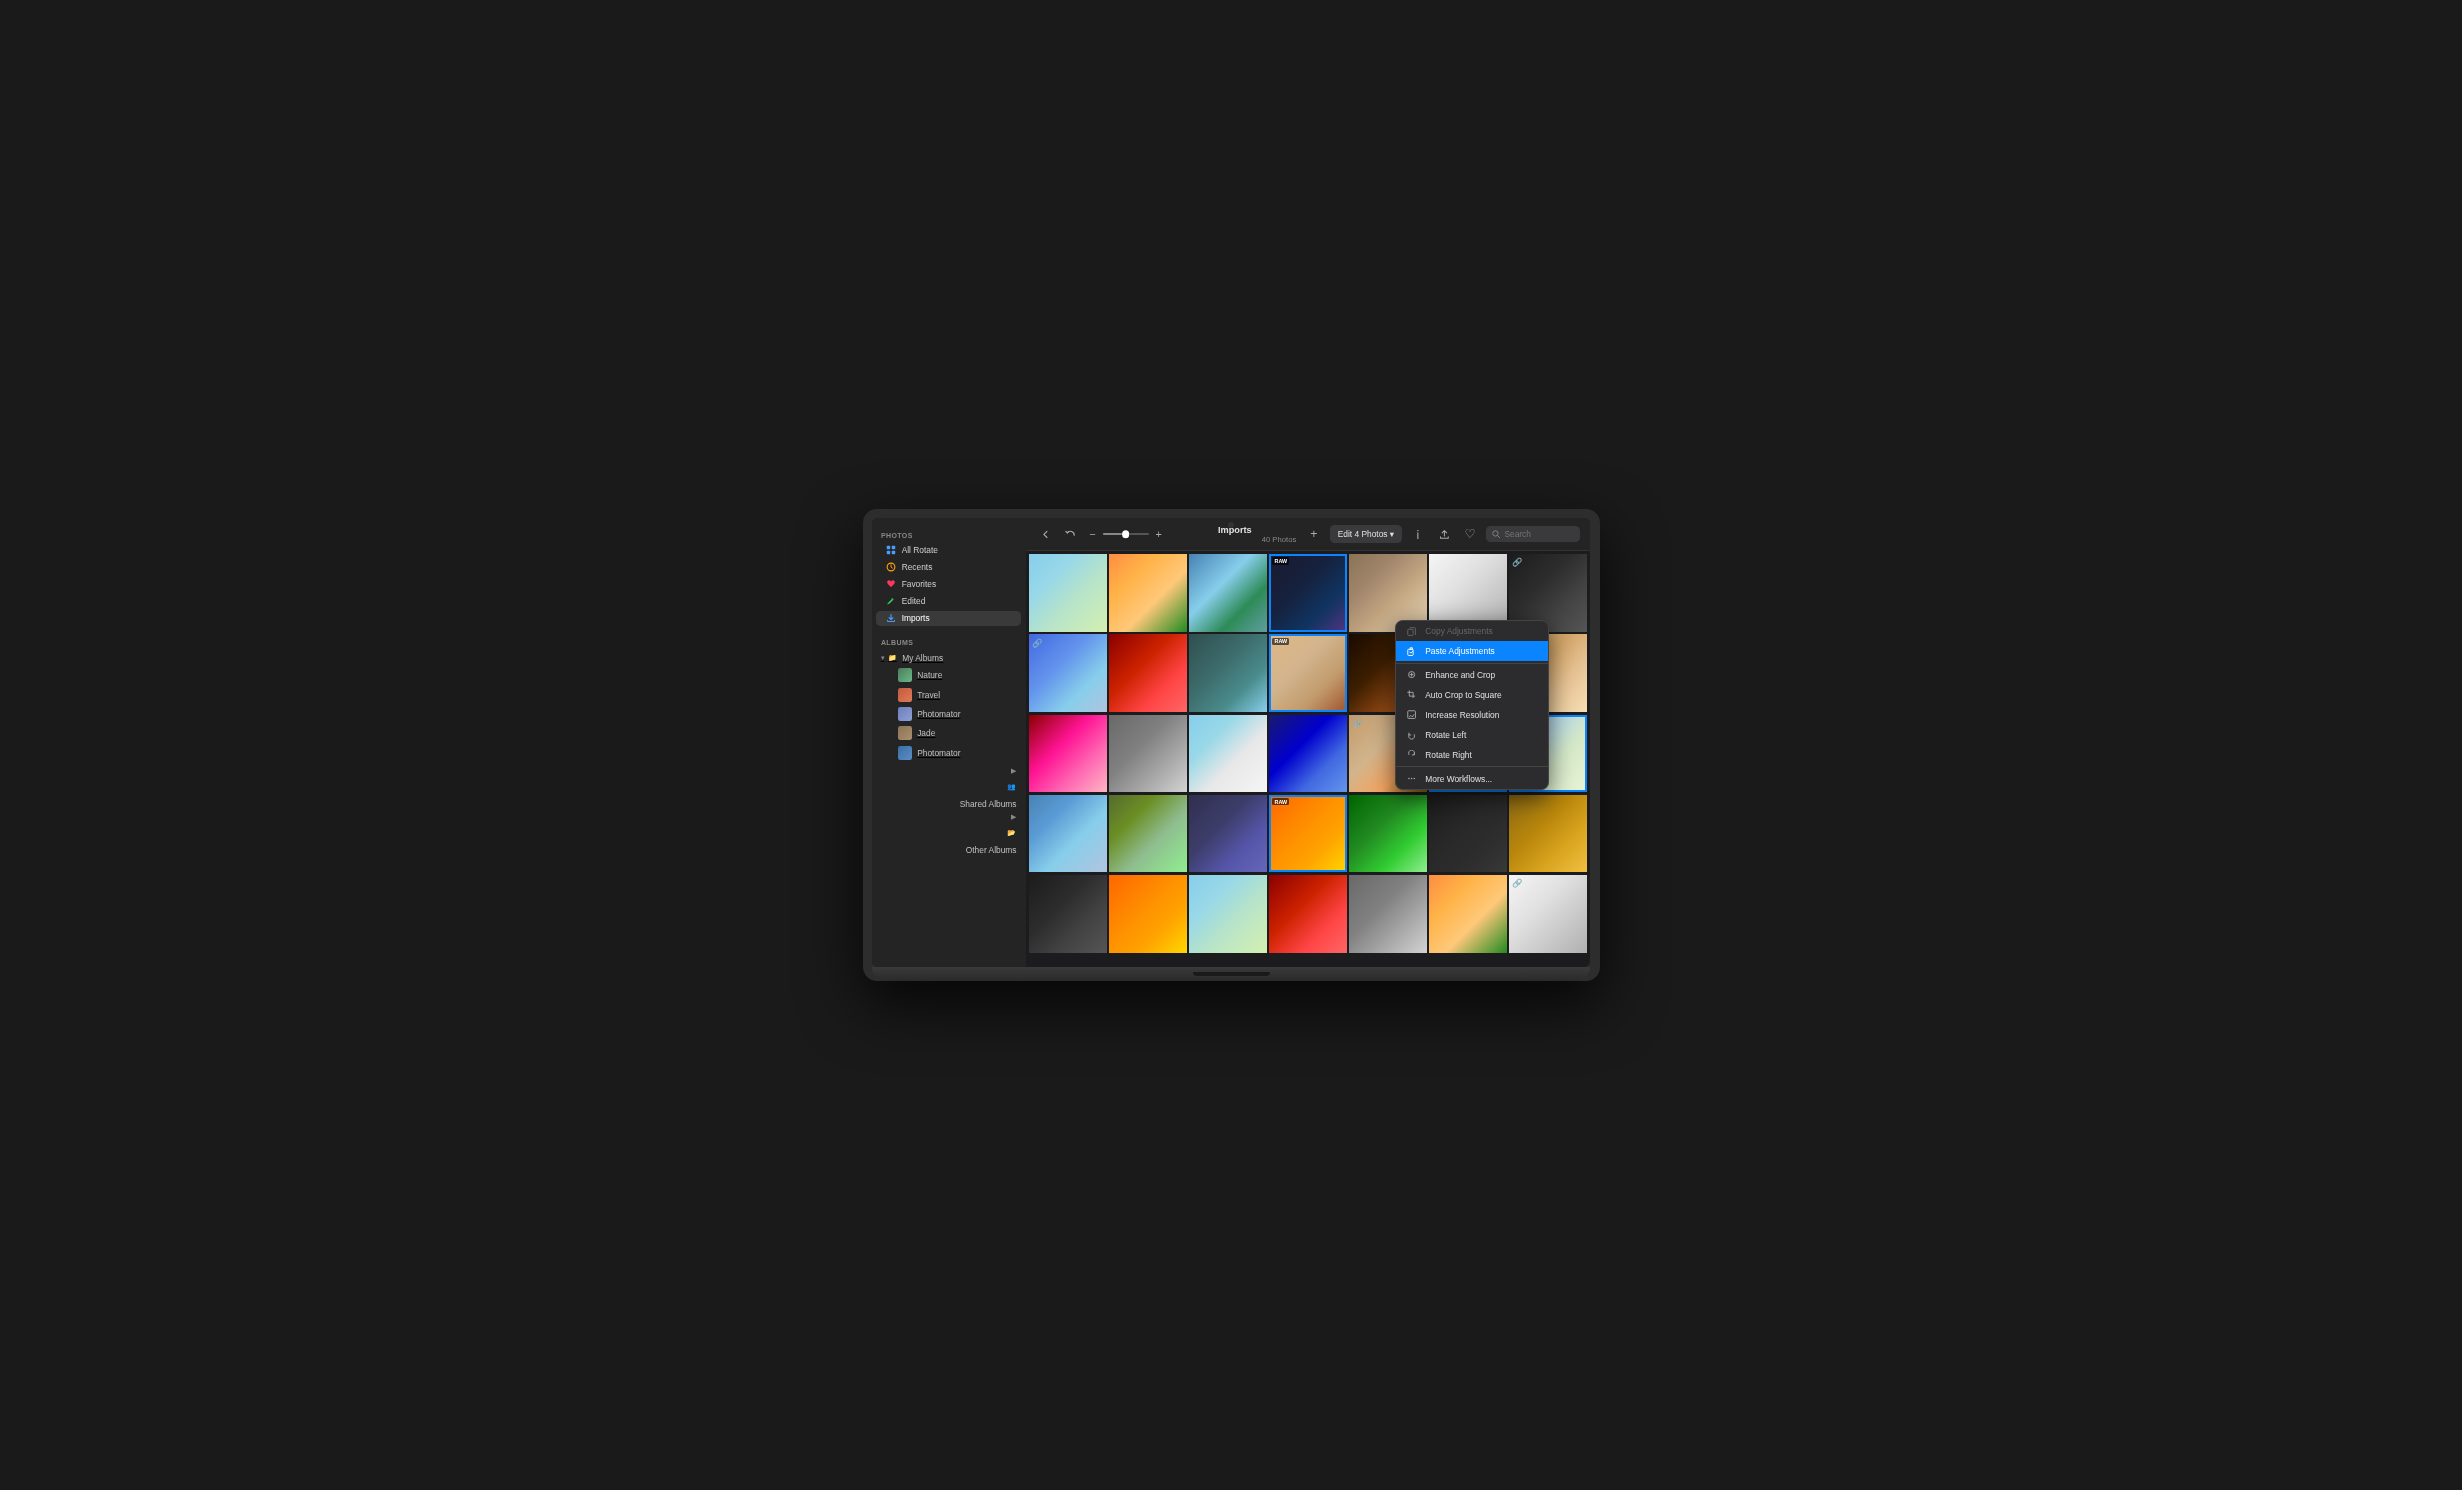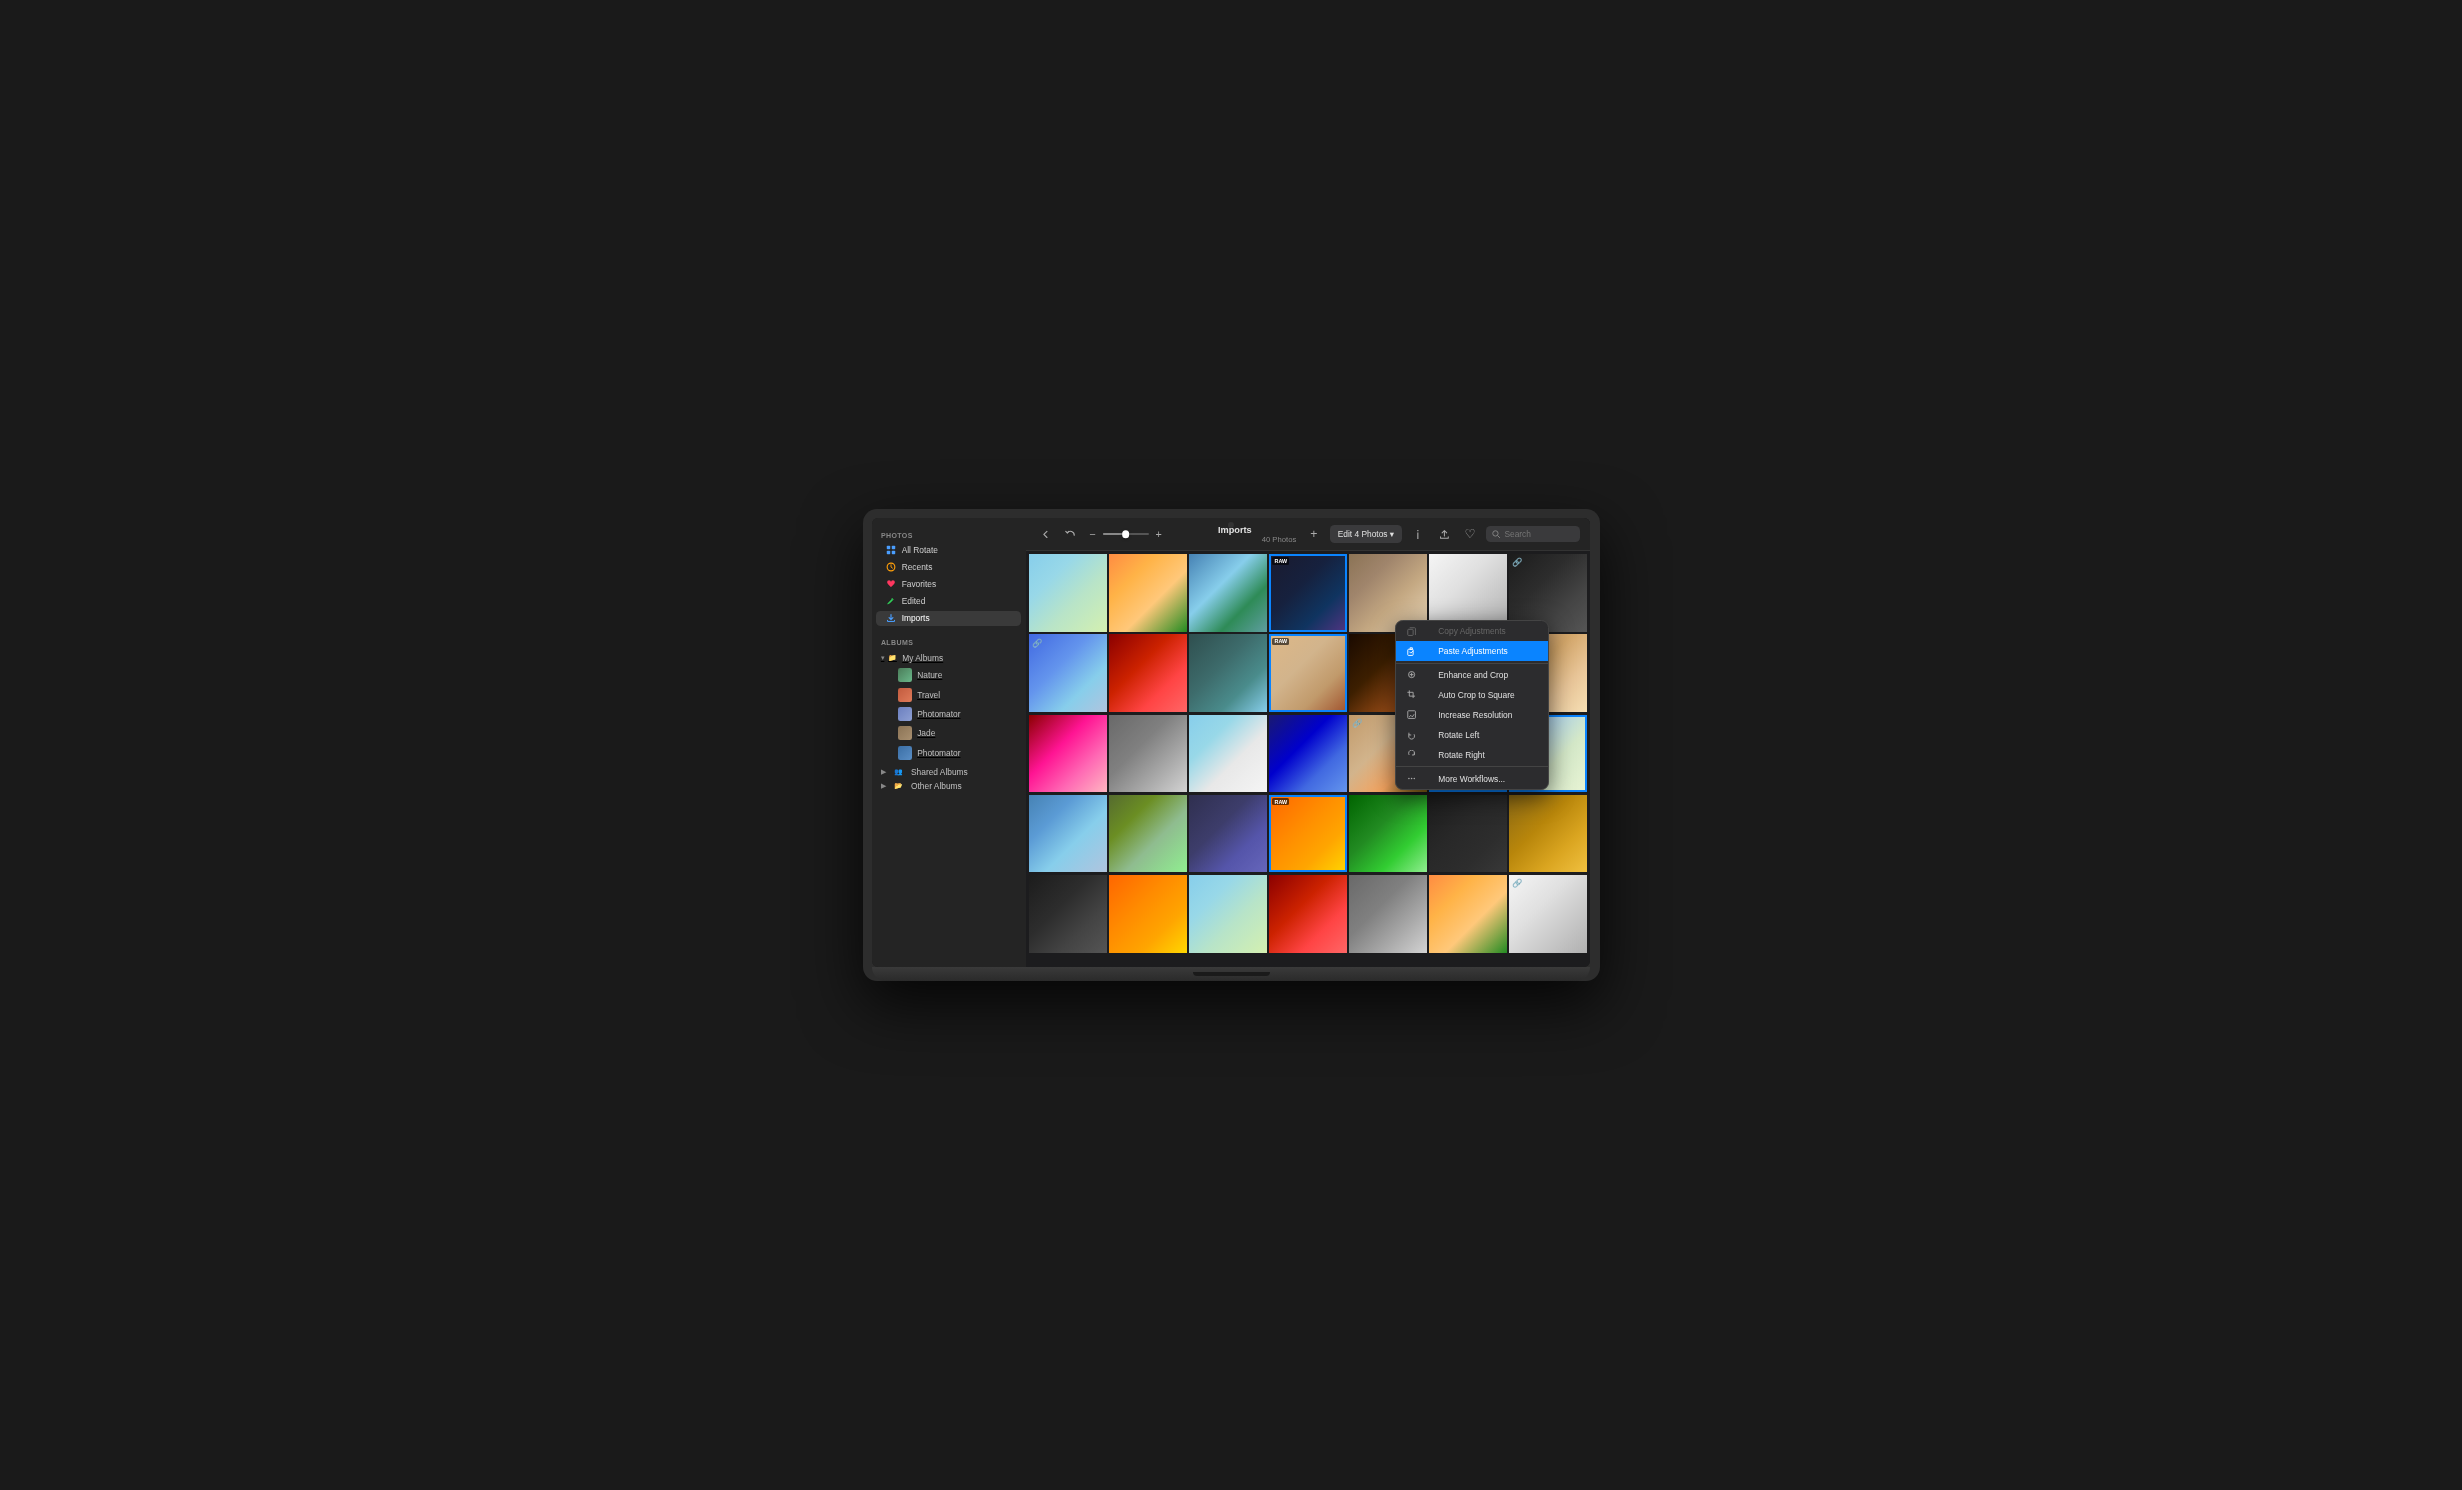--- a/index.html
+++ b/index.html
@@ -366,21 +366,21 @@
       border: 0.8px solid #444;
     }
 
     .context-menu-item {
       display: flex;
       align-items: center;
       padding: 4.6px 10.8px;
       cursor: pointer;
       font-size: 8.4px;
       color: #e0e0e0;
-      gap: 21px;
+      gap: 8px;
     }
 
     .context-menu-item.disabled {
       color: #666;
       cursor: default;
     }
 
     .context-menu-item.highlighted {
       background: #0a84ff;
       color: #fff;
@@ -443,26 +443,27 @@
     .photo-22 { background: linear-gradient(135deg, #4682B4 0%, #5B9BD5 30%, #87CEEB 60%, #B0C4DE 100%); }
     .photo-23 { background: linear-gradient(135deg, #556B2F 0%, #6B8E23 30%, #8FBC8F 60%, #90EE90 100%); }
     .photo-24 { background: linear-gradient(135deg, #2F2F4F 0%, #3D3D6B 40%, #5555AA 70%, #6666BB 100%); }
     .photo-25 { background: linear-gradient(135deg, #FF6600 0%, #FF8C00 40%, #FFA500 70%, #FFD700 100%); }
     .photo-26 { background: linear-gradient(135deg, #006400 0%, #228B22 40%, #32CD32 70%, #90EE90 100%); }
     .photo-27 { background: linear-gradient(135deg, #1C1C1C 0%, #282828 40%, #2D2D2D 70%, #383838 100%); }
     .photo-28 { background: linear-gradient(135deg, #8B6914 0%, #B8860B 40%, #DAA520 70%, #F0C040 100%); }
 
     .shared-albums-header, .other-albums-header {
       display: flex;
-      align-items: center;
+      align-items: flex-end;
       gap: 8px;
       padding: 2.3px 9.2px;
       font-size: 8.4px;
       color: #c0c0c0;
       cursor: pointer;
+      flex-direction: column;
     }
   </style>
 </head>
 <body>
 
 <div class="laptop-outer">
   <div class="screen">
     <div class="camera-notch"></div>
     <div class="app-window">
 

